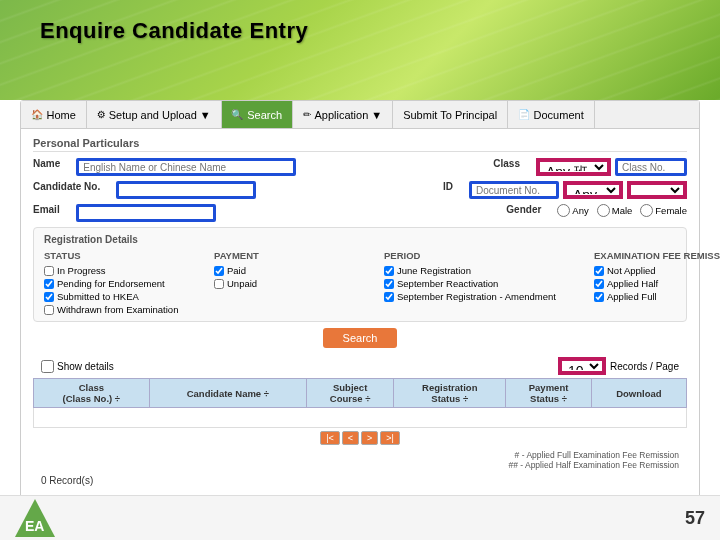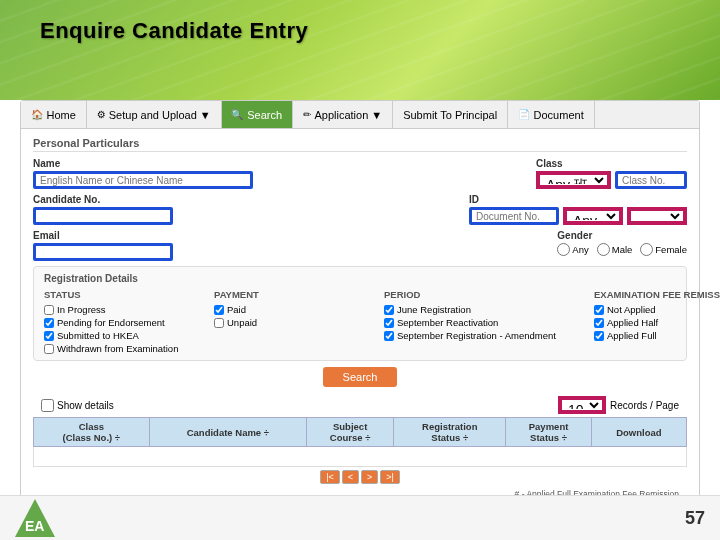--- a/index.html
+++ b/index.html
@@ -112,22 +112,22 @@
 
     .form-row {
       display: flex;
       gap: 10px;
       margin-bottom: 5px;
       align-items: flex-start;
     }
 
     .form-group {
       display: flex;
-      flex-direction: column;
-      gap: 2px;
+      flex-direction: row;
+      gap: 16px;
     }
 
     .form-label {
       font-size: 10px;
       color: #333;
       font-weight: bold;
     }
 
     .form-input {
       border: 3px solid #1d4ed8;

